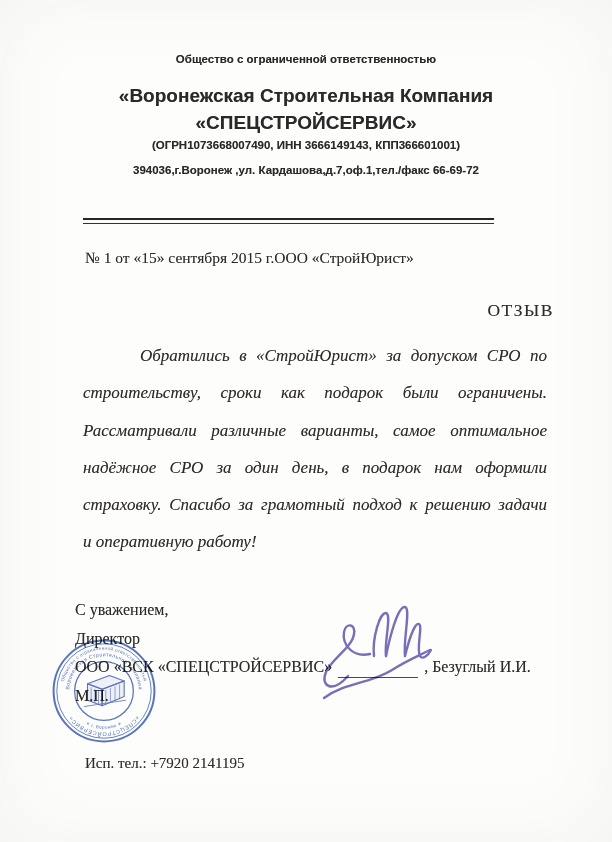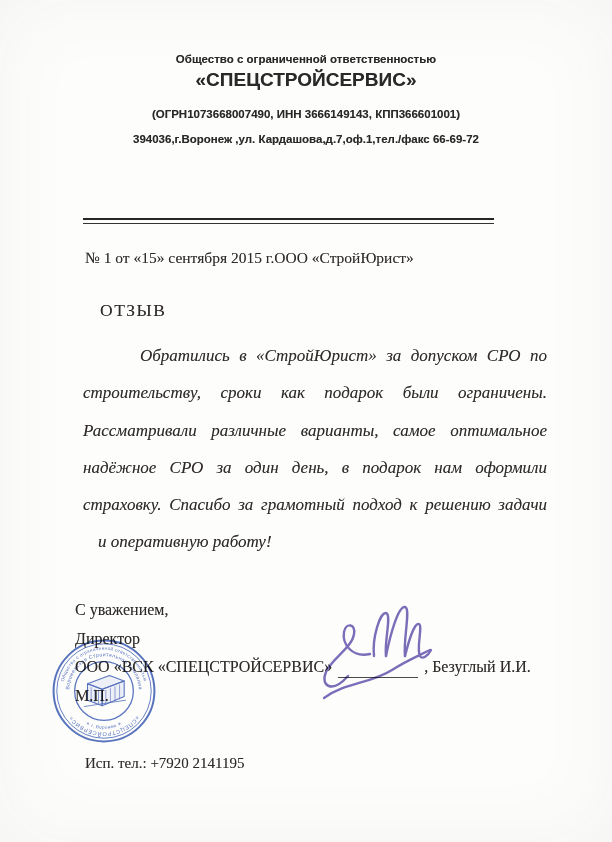--- a/index.html
+++ b/index.html
@@ -16,51 +16,51 @@
   .letterhead{
     position:absolute;top:52px;left:0;width:612px;
     text-align:center;
     font-family:"Liberation Sans", sans-serif;
     font-weight:700;color:#292929;
     text-shadow:0 0 .4px rgba(0,0,0,.35);
   }
   .lh-orgtype{font-size:11.5px;line-height:14px;}
   .lh-company1{font-size:19px;line-height:26px;margin-top:17px;}
   .lh-company2{font-size:19px;line-height:26px;margin-top:1px;}
-  .lh-reg{font-size:11.5px;line-height:14px;margin-top:14px;}
+  .lh-reg{font-size:11.5px;line-height:14px;margin-top:2px;}
   .lh-addr{font-size:11.5px;line-height:14px;margin-top:11px;}
   
   .rule{
     position:absolute;left:83px;top:218px;width:411px;height:3px;
     border-top:2.5px solid #262626;
     border-bottom:1.5px solid #333;
   }
   
   .ref-row{
     position:absolute;left:85px;top:248px;width:462px;
     display:flex;justify-content:flex-start;
     font-size:15.5px;line-height:20px;
     text-shadow:0 0 .4px rgba(0,0,0,.3);
   }
   
   .doc-title{
-    position:absolute;left:100px;top:300px;width:464px;
-    text-align:left;font-size:17.5px;letter-spacing:1.5px;
+    position:absolute;left:90px;top:300px;width:464px;
+    text-align:right;font-size:17.5px;letter-spacing:1.5px;
     text-shadow:0 0 .4px rgba(0,0,0,.3);
   }
   
   .body-text{
     position:absolute;left:83px;top:337px;width:464px;
     font-size:17px;line-height:37.3px;
     text-shadow:0 0 .4px rgba(0,0,0,.3);
     font-style:italic;
   }
   .body-line{text-align:justify;text-align-last:justify;white-space:normal;}
   .body-line.first{text-indent:57px;}
-  .body-line.last{text-align-last:left;margin-left:15px;}
+  .body-line.last{text-align-last:left;}
   
   .sign-block{
     position:absolute;left:75px;top:596px;width:470px;
     font-size:16px;line-height:28.5px;
     text-shadow:0 0 .4px rgba(0,0,0,.3);
   }
   .sign-company-row{display:flex;align-items:baseline;}
   .sign-underline{
     display:inline-block;width:80px;height:1px;
     border-bottom:1.5px solid #4a4a4a;
@@ -83,20 +83,21 @@
     text-shadow:0 0 .4px rgba(0,0,0,.3);
   }
 </style>
 </head>
 <body>
 
 <div class="page">
 
   <div class="letterhead">
     <div class="lh-orgtype">Общество с ограниченной ответственностью</div>
+    <div class="lh-company1">«Воронежская Строительная Компания</div>
     <div class="lh-company2">«СПЕЦСТРОЙСЕРВИС»</div>
     <div class="lh-reg">(ОГРН1073668007490, ИНН 3666149143, КПП366601001)</div>
     <div class="lh-addr">394036,г.Воронеж ,ул. Кардашова,д.7,оф.1,тел./факс 66-69-72</div>
   </div>
 
   <div class="rule"></div>
 
   <div class="ref-row">
     <span>№ 1 от «15» сентября 2015 г.</span>
     <span>ООО «СтройЮрист»</span>

